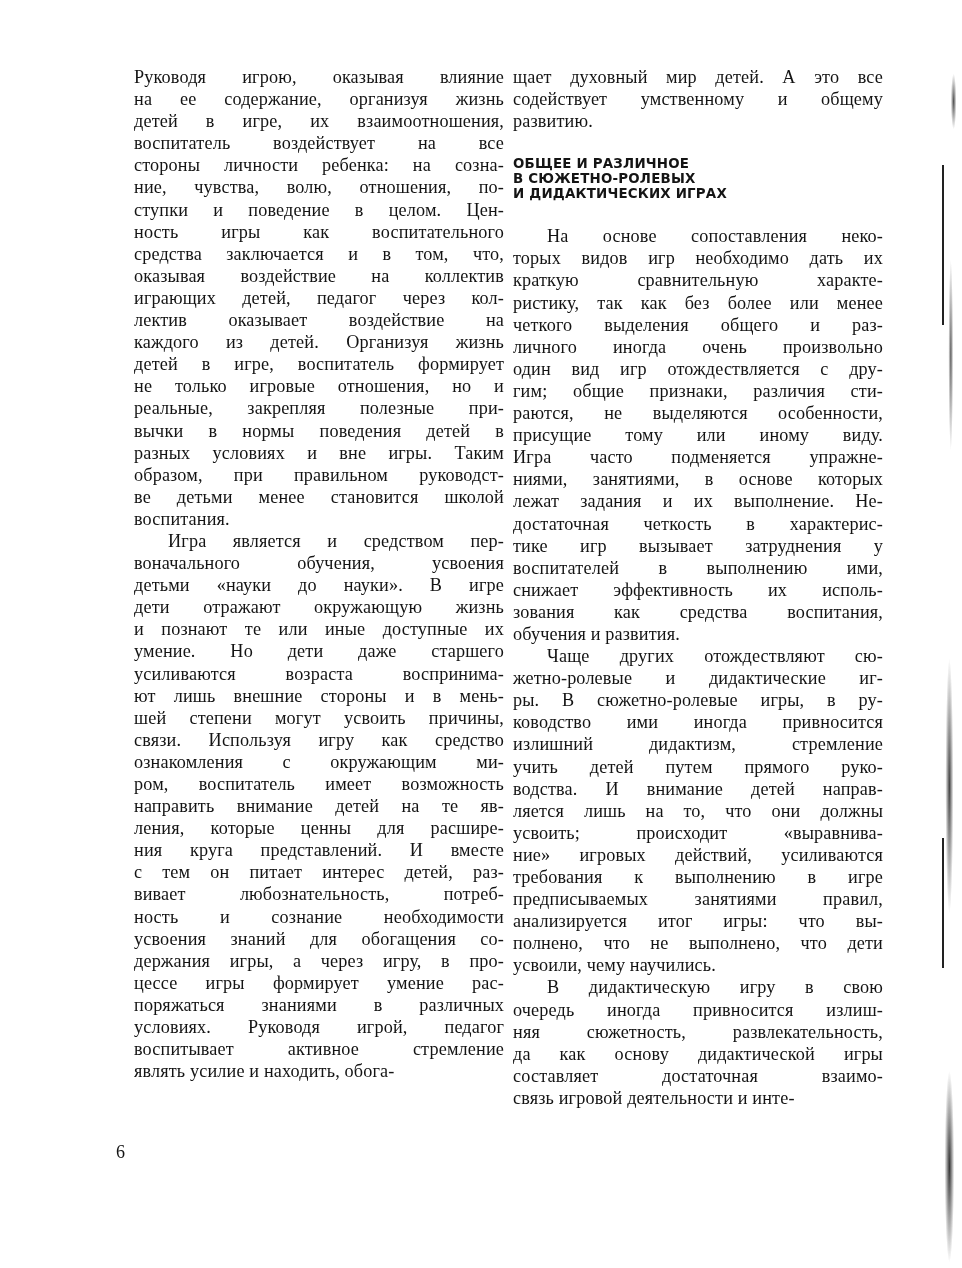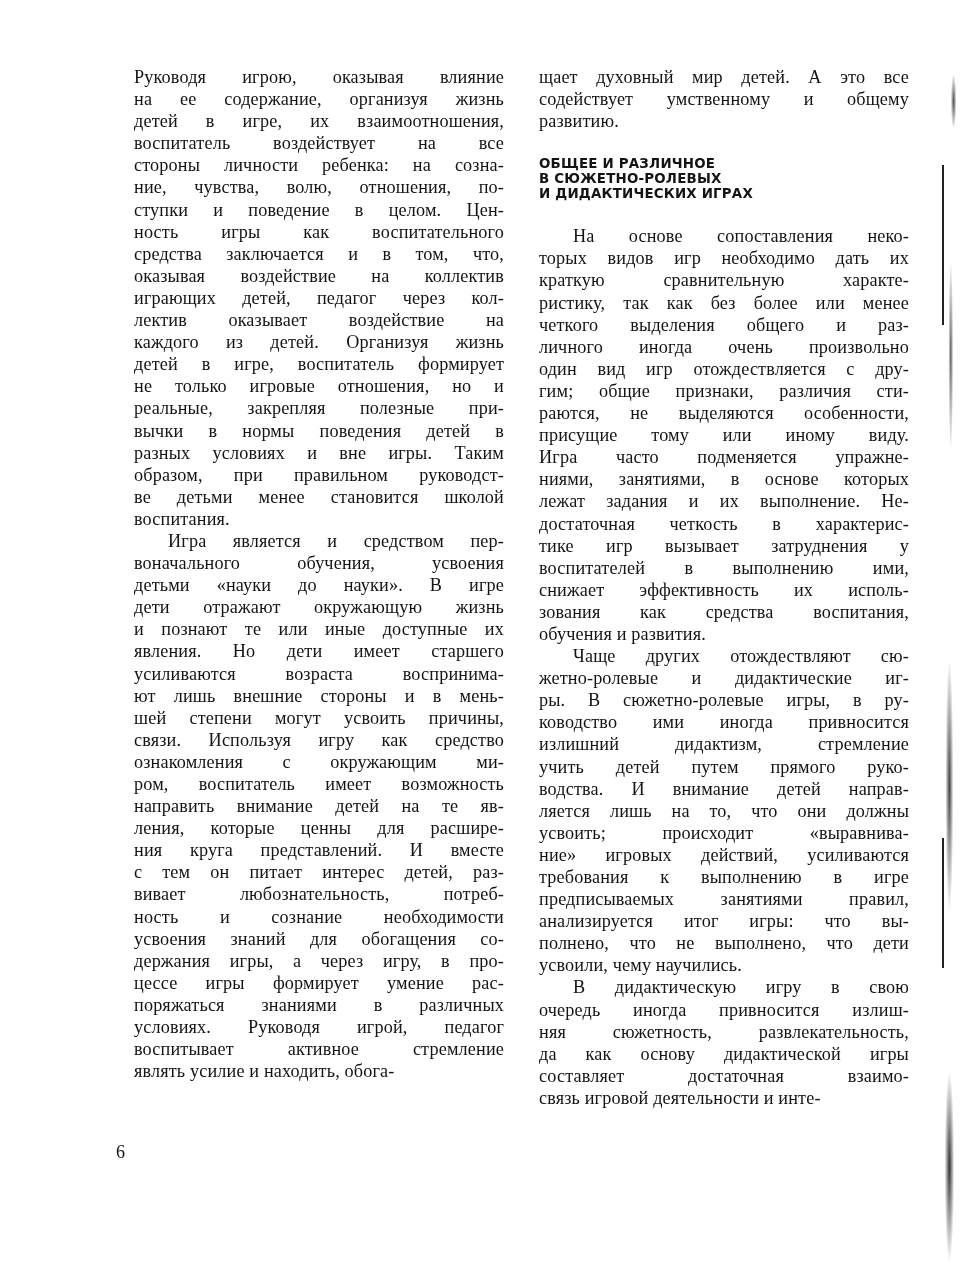--- a/index.html
+++ b/index.html
@@ -8,21 +8,21 @@
     font-family: "Liberation Serif", "DejaVu Serif", serif;
     color: #141414;
   }
   .page { position: absolute; inset: 0; background: #ffffff; }
   .column {
     position: absolute; top: 66px;
     font-size: 18.2px; line-height: 22.1px;
     letter-spacing: 0.15px;
   }
   .col-left { left: 134px; width: 370px; }
-  .col-right { left: 539px; width: 370px; }
+  .col-right { left: 513px; width: 370px; }
   .line {
     display: block; white-space: nowrap;
     text-align: justify; text-align-last: justify;
     height: 22.1px; overflow: visible;
   }
   .line.last { text-align-last: left; }
   .line.indent { padding-left: 34px; }
   .heading {
     margin: 24px 0 24px 0; text-align: left;
     font-family: "DejaVu Sans", "Liberation Sans", sans-serif;
@@ -77,21 +77,21 @@
         <span class="line">образом, при правильном руководст-</span>
         <span class="line">ве детьми менее становится школой</span>
         <span class="line last">воспитания.</span>
       </div>
       <div>
         <span class="line indent">Игра является и средством пер-</span>
         <span class="line">воначального обучения, усвоения</span>
         <span class="line">детьми «науки до науки». В игре</span>
         <span class="line">дети отражают окружающую жизнь</span>
         <span class="line">и познают те или иные доступные их</span>
-        <span class="line">явления. Но дети имеет старшего</span>
+        <span class="line">умение. Но дети даже старшего</span>
         <span class="line">усиливаются возраста воспринима-</span>
         <span class="line">ют лишь внешние стороны и в мень-</span>
         <span class="line">шей степени могут усвоить причины,</span>
         <span class="line">связи. Используя игру как средство</span>
         <span class="line">ознакомления с окружающим ми-</span>
         <span class="line">ром, воспитатель имеет возможность</span>
         <span class="line">направить внимание детей на те яв-</span>
         <span class="line">ления, которые ценны для расшире-</span>
         <span class="line">ния круга представлений. И вместе</span>
         <span class="line">с тем он питает интерес детей, раз-</span>

